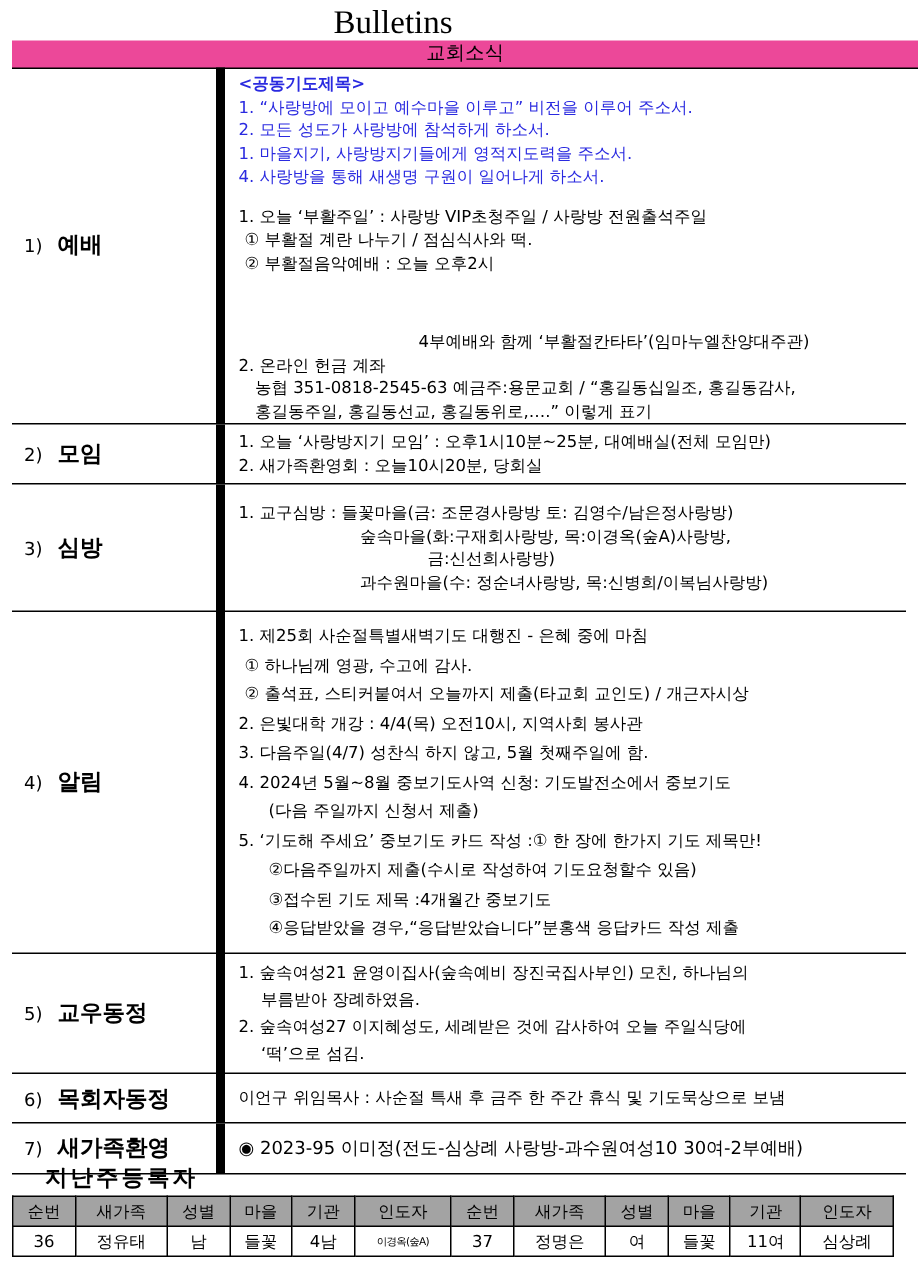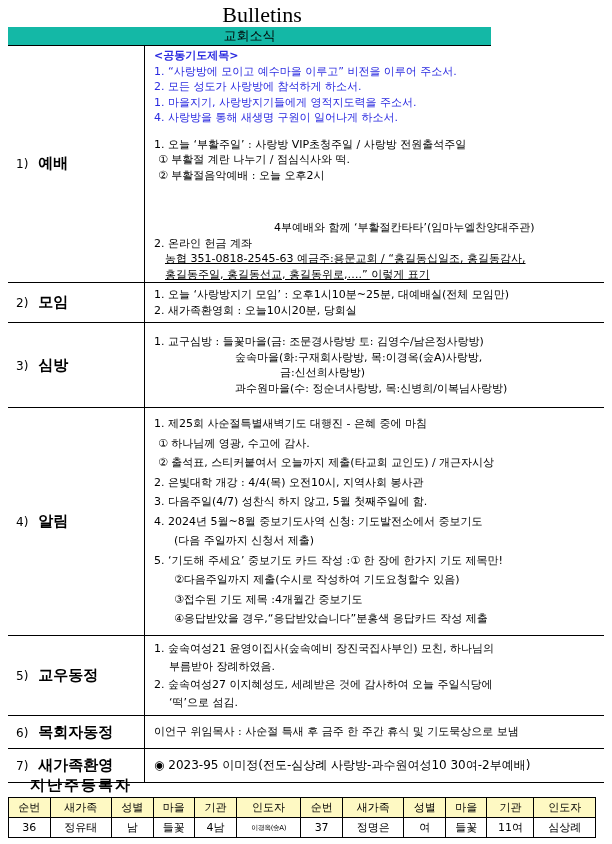--- a/index.html
+++ b/index.html
@@ -1,41 +1,41 @@
 <!DOCTYPE html>
 <html><head>
 <meta charset="utf-8">
 <style>
   html, body { margin:0; padding:0; background:#ffffff; }
   body { width:612px; height:844px; position:relative; overflow:hidden;
          font-family:"DejaVu Sans","Liberation Sans",sans-serif; color:#000; }
   .title { position:absolute; left:0; top:2px; width:524px; text-align:center;
            font-family:"Liberation Serif","DejaVu Serif",serif; font-size:22px; line-height:26px; }
-  .subhead { position:absolute; left:8px; top:27px; width:483px; height:18px;
-             background:#14b8a6; border-bottom:1.5px solid #000; text-align:center;
+  .subhead { position:absolute; left:8px; top:27px; width:604px; height:18px;
+             background:#ec4899; border-bottom:1.5px solid #000; text-align:center;
              font-size:13px; line-height:18px; }
   table.main { position:absolute; left:8px; top:45px; width:596px; border-collapse:collapse; }
   table.main td { padding:0; vertical-align:middle; }
   table.main tr { border-bottom:1px solid #000; }
-  td.label { width:128px; border-right:1px solid #000000; font-size:15px; font-weight:bold; padding-left:8px !important; }
+  td.label { width:128px; border-right:6px solid #000000; font-size:15px; font-weight:bold; padding-left:8px !important; }
   td.label .num { font-weight:normal; font-size:12px; margin-right:10px; }
   td.content { padding-left:9px !important; font-size:11px; line-height:15.5px; }
   .blue { color:#2a2ae0; }
   .blue .hd { font-weight:bold; }
   .indent1 { padding-left:4px; }
-  .indent2 { padding-left:11px;text-decoration:underline; }
+  .indent2 { padding-left:11px; }
   .indent3 { padding-left:81px; }
   .indent4 { padding-left:120px;margin-top:37px; }
   .indent5 { padding-left:126px; }
   .indent6 { padding-left:20px; }
   .indent7 { padding-left:15px; }
   .reg-title { position:absolute; left:30px; top:776px; font-size:15px; font-weight:bold; letter-spacing:2px; }
   table.reg { position:absolute; left:8px; top:797px; width:588px; border-collapse:collapse; font-size:11px; }
   table.reg td { border:1px solid #000; text-align:center; height:19px; padding:0; }
-  table.reg tr.head td { background:#fef9c3; }
+  table.reg tr.head td { background:#a3a3a3; }
   .squeeze { font-size:7px; letter-spacing:-0.5px; }
 </style>
 </head>
 <body>
 
 <div class="title">Bulletins</div>
 <div class="subhead">교회소식</div>
 
 <table class="main">
 

